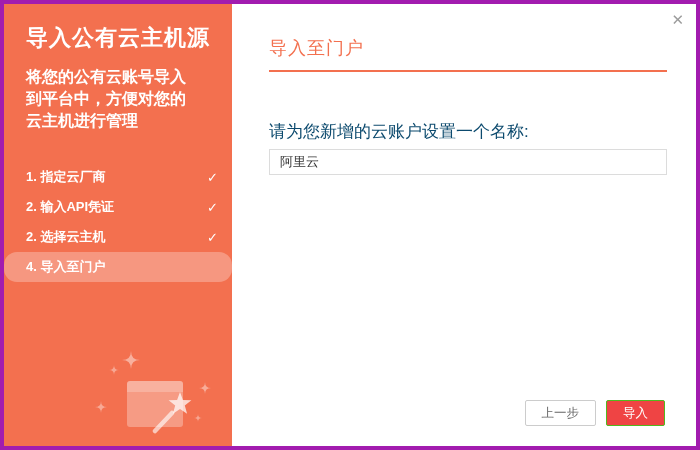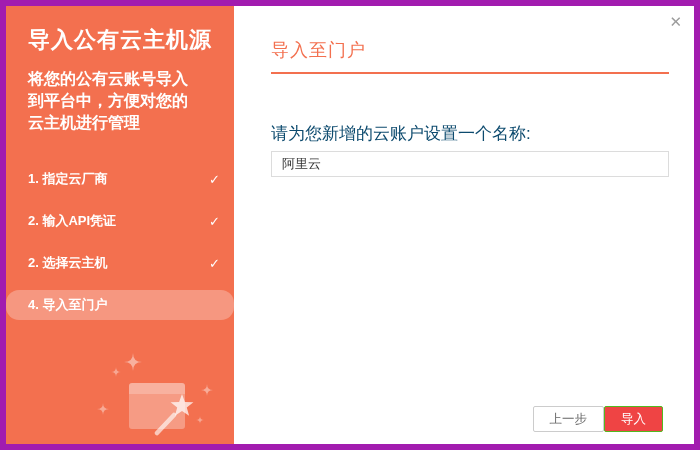--- a/index.html
+++ b/index.html
@@ -3,21 +3,21 @@
 <meta charset="utf-8">
 <style>
   * { margin: 0; padding: 0; box-sizing: border-box; }
   html, body { background: #fff; }
   body { font-family: "Liberation Sans", "DejaVu Sans", sans-serif; }
 
   .dialog {
     position: relative;
     width: 700px;
     height: 450px;
-    border: 6px solid #a21caf;
+    border: 4px solid #a21caf;
     background: #ffffff;
     overflow: hidden;
   }
 
   
   .sidebar {
     position: absolute;
     left: 0; top: 0; bottom: 0;
     width: 228px;
     background: #f3704f;
@@ -40,21 +40,20 @@
   }
   .steps { margin-top: 30px; }
   .step {
     display: flex;
     align-items: center;
     justify-content: space-between;
     height: 30px;
     padding: 0 14px 0 22px;
     font-size: 13px;
     font-weight: bold;
-    margin-top: 12px;
   }
   .step.active { background: rgba(255,255,255,0.28); border-radius: 13px; }
   .step-check { font-size: 13px; font-weight: bold; color: #ffffff; }
 
   .decoration {
     position: absolute;
     left: 84px;
     top: 341px;
   }
 
@@ -99,23 +98,23 @@
     width: 398px; height: 26px;
     border: 1px solid #dcdcdc;
     padding: 11px 10px;
     font-size: 13px;
     color: #333333;
     outline: none;
     font-family: "Liberation Sans", "DejaVu Sans", sans-serif;
   }
   .footer {
     position: absolute;
-    right: 31px; bottom: 12px;
+    right: 31px; bottom: 20px;
     display: flex;
-    gap: 0;
+    gap: 10px;
   }
   .btn {
     height: 26px;
     padding: 0 16px;
     font-size: 12.5px;
     cursor: pointer;
     border-radius: 2px;
     font-family: "Liberation Sans", "DejaVu Sans", sans-serif;
   }
   .btn-prev {

